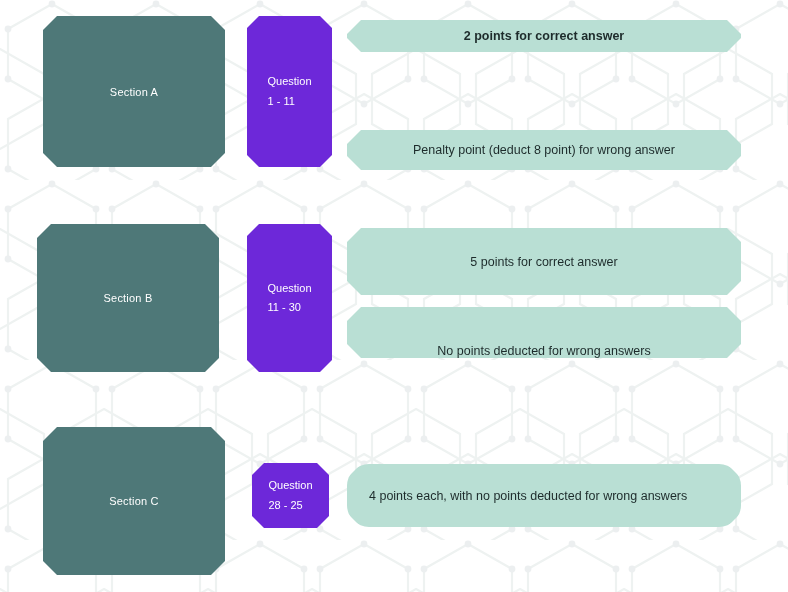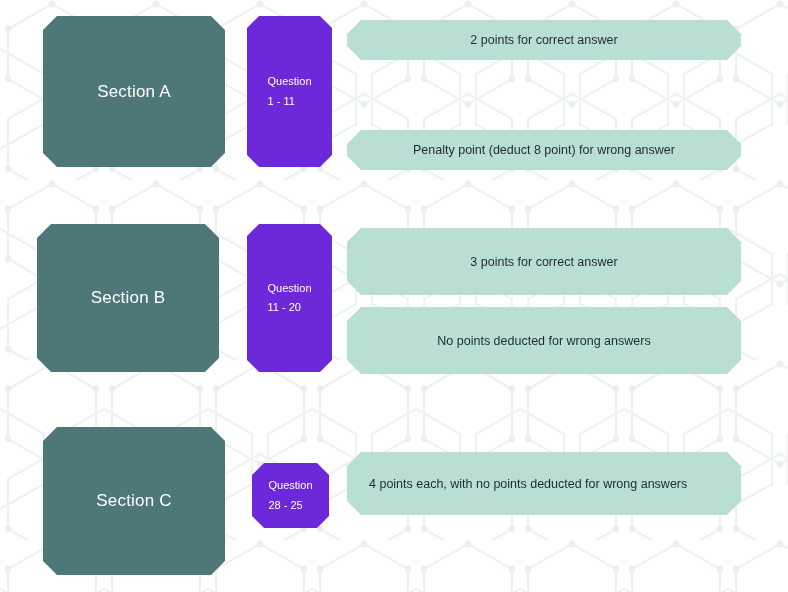--- a/index.html
+++ b/index.html
@@ -30,21 +30,21 @@
     z-index: 2;
     display: flex;
     align-items: center;
     box-sizing: border-box;
   }
 
   .section-block {
     background: #4e7878;
     color: #ffffff;
     justify-content: center;
-    font-size: 17px;
+    font-size: 11px;
     letter-spacing: 0.2px;
     clip-path: polygon(
       14px 0, calc(100% - 14px) 0, 100% 14px,
       100% calc(100% - 14px), calc(100% - 14px) 100%,
       14px 100%, 0 calc(100% - 14px), 0 14px);
   }
 
   .question-block {
     background: #6d28d9;
     color: #ffffff;
@@ -116,56 +116,56 @@
     <span>Section A</span>
   </div>
 
   <div class="block question-block" style="left:247px; top:16px; width:85px; height:151px;">
     <span>
       <span class="question-line">Question</span>
       <span class="question-line">1 - 11</span>
     </span>
   </div>
 
-  <div class="block fact-block" style="left:347px; top:20px; width:394px; height:40px;">
+  <div class="block fact-block" style="left:347px; top:20px; width:394px; height:32px;font-weight:bold;">
     <span>2 points for correct answer</span>
   </div>
 
 
   <div class="block fact-block" style="left:347px; top:130px; width:394px; height:40px;">
     <span>Penalty point (deduct 8 point) for wrong answer</span>
   </div>
 
   <div class="block section-block" style="left:37px; top:224px; width:182px; height:148px;">
     <span>Section B</span>
   </div>
 
   <div class="block question-block" style="left:247px; top:224px; width:85px; height:148px;">
     <span>
       <span class="question-line">Question</span>
-      <span class="question-line">11 - 20</span>
+      <span class="question-line">11 - 30</span>
     </span>
   </div>
 
   <div class="block fact-block" style="left:347px; top:228px; width:394px; height:67px;">
-    <span>3 points for correct answer</span>
+    <span>5 points for correct answer</span>
   </div>
 
-  <div class="block fact-block" style="left:347px; top:307px; width:394px; height:67px;">
+  <div class="block fact-block" style="left:347px; top:307px; width:394px; height:51px;align-items:flex-end;">
     <span>No points deducted for wrong answers</span>
   </div>
 
   <div class="block section-block" style="left:43px; top:427px; width:182px; height:148px;">
     <span>Section C</span>
   </div>
 
   <div class="block question-block" style="left:252px; top:463px; width:77px; height:65px;">
     <span>
       <span class="question-line">Question</span>
       <span class="question-line">28 - 25</span>
     </span>
   </div>
 
-  <div class="block fact-block align-left" style="left:347px; top:452px; width:394px; height:63px;">
+  <div class="block fact-block align-left" style="left:347px; top:464px; width:394px; height:63px;border-radius:22px;">
     <span>4 points each, with no points deducted for wrong answers</span>
   </div>
 
 </div>
 
 </body></html>

